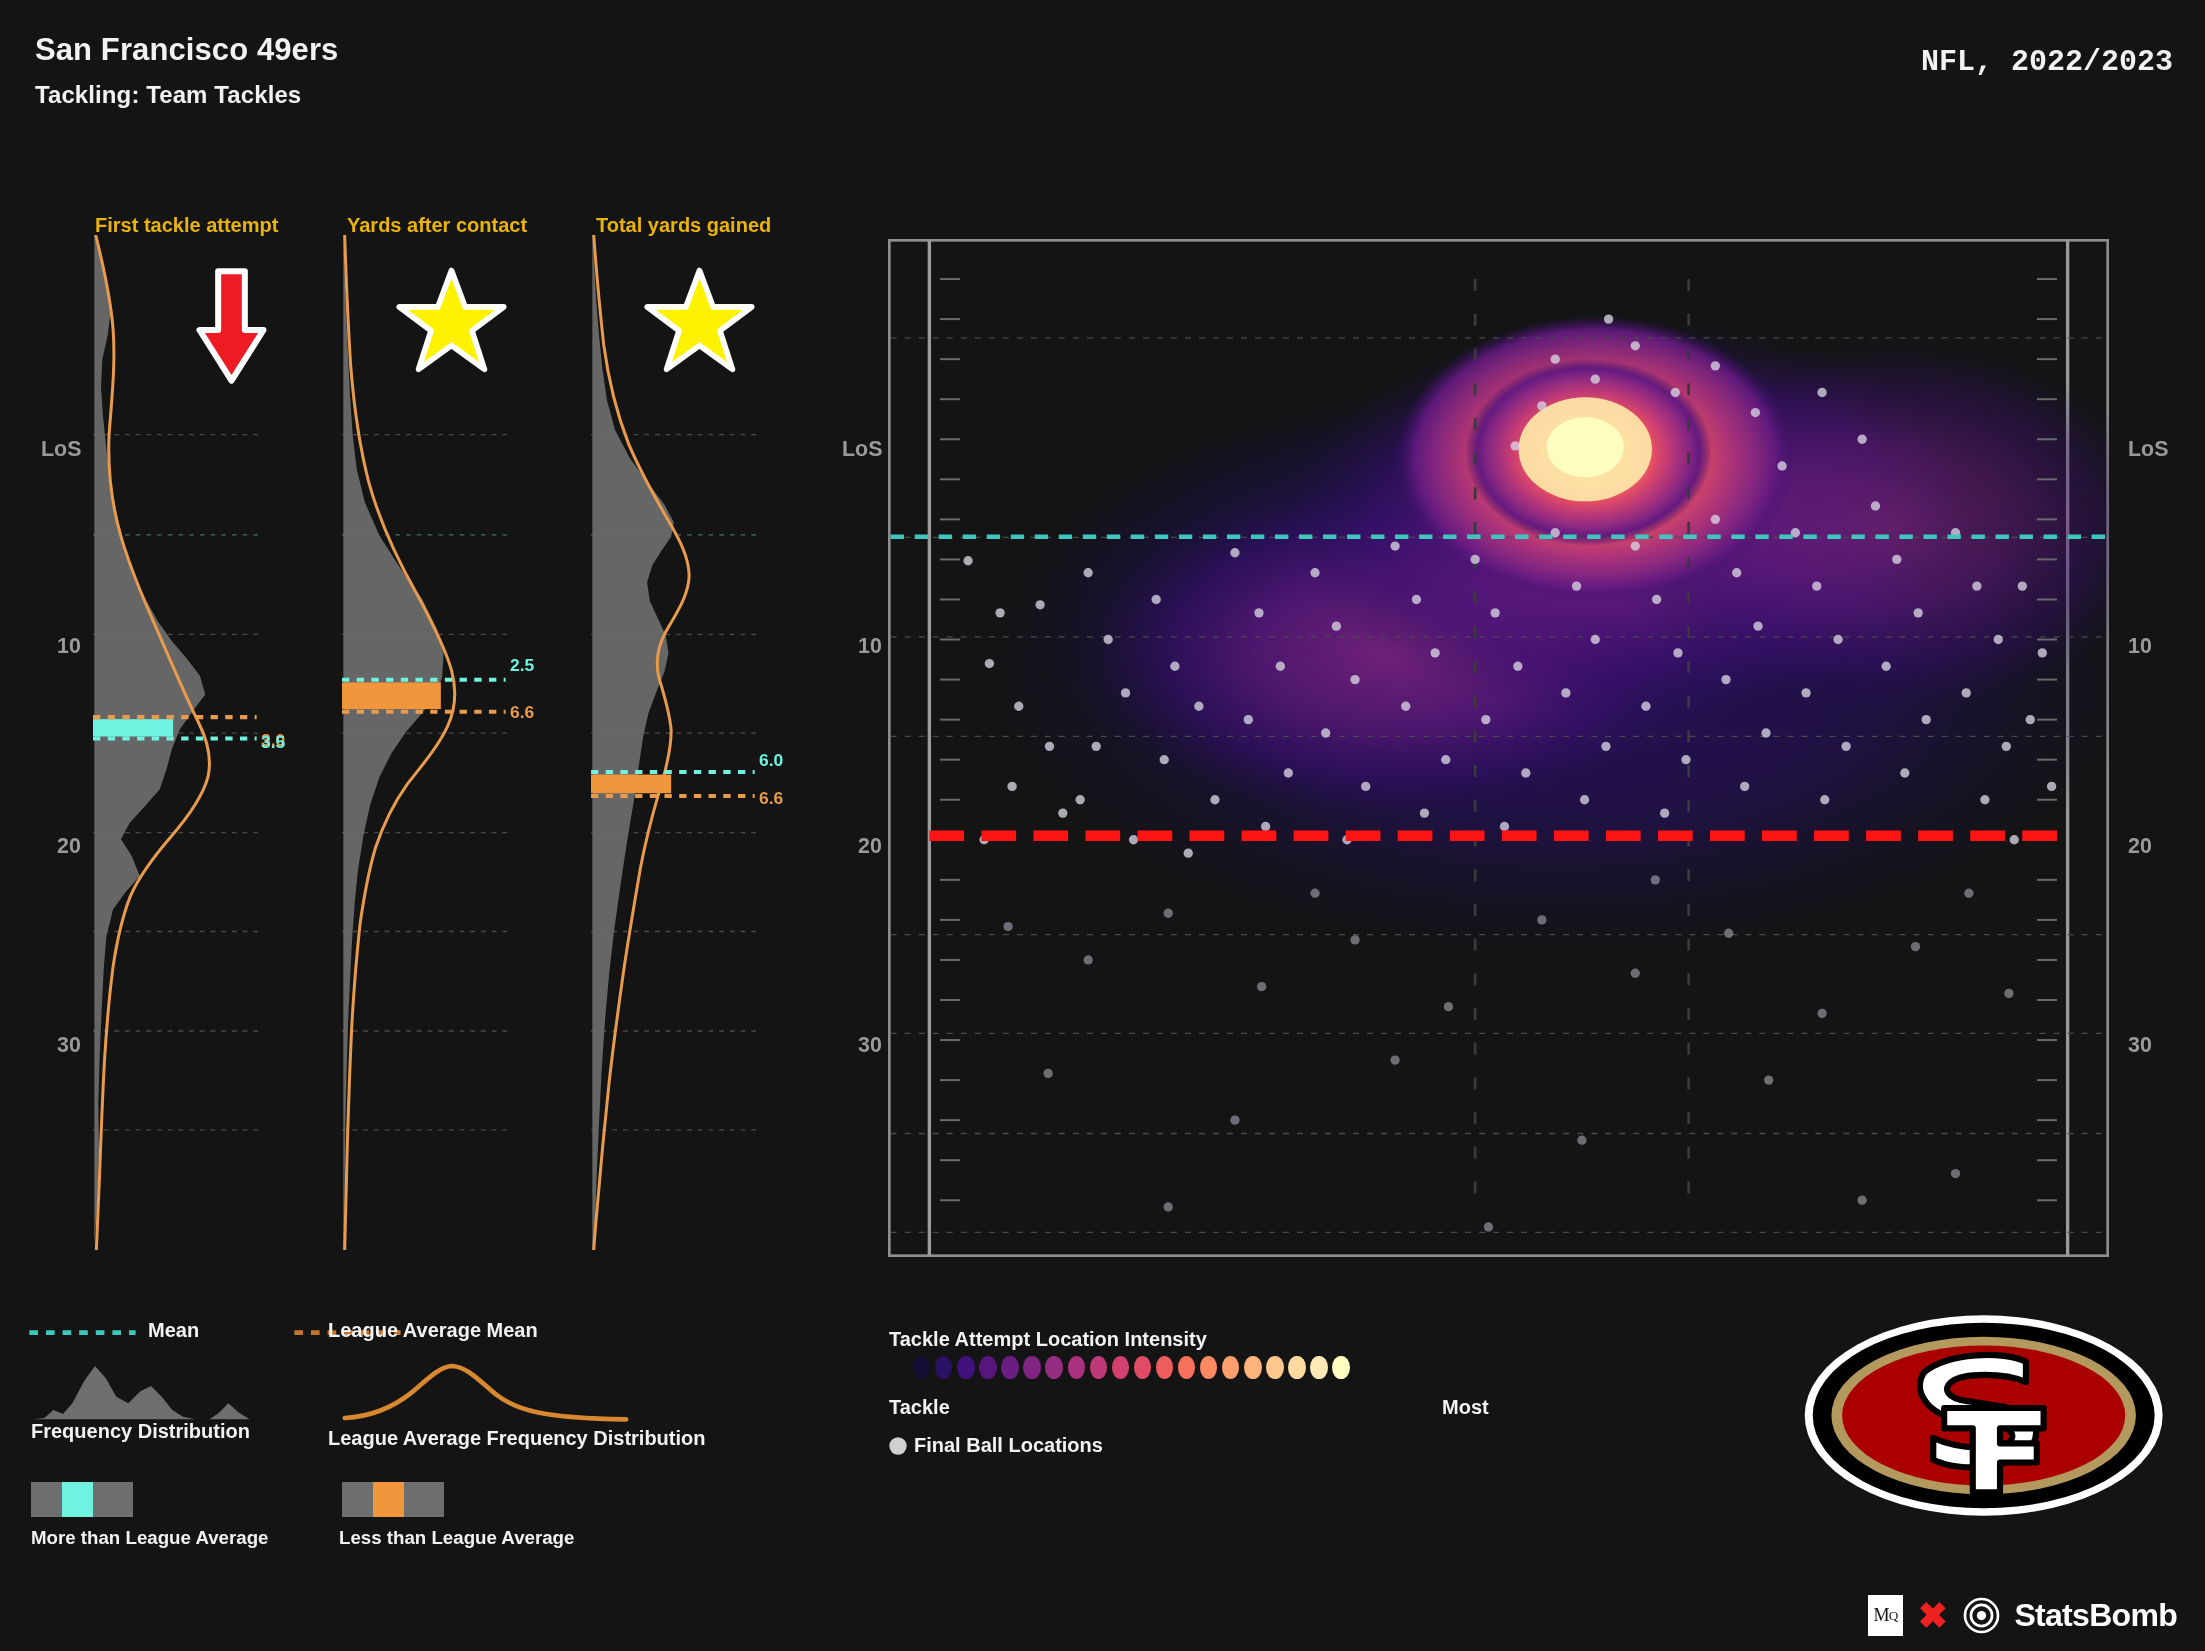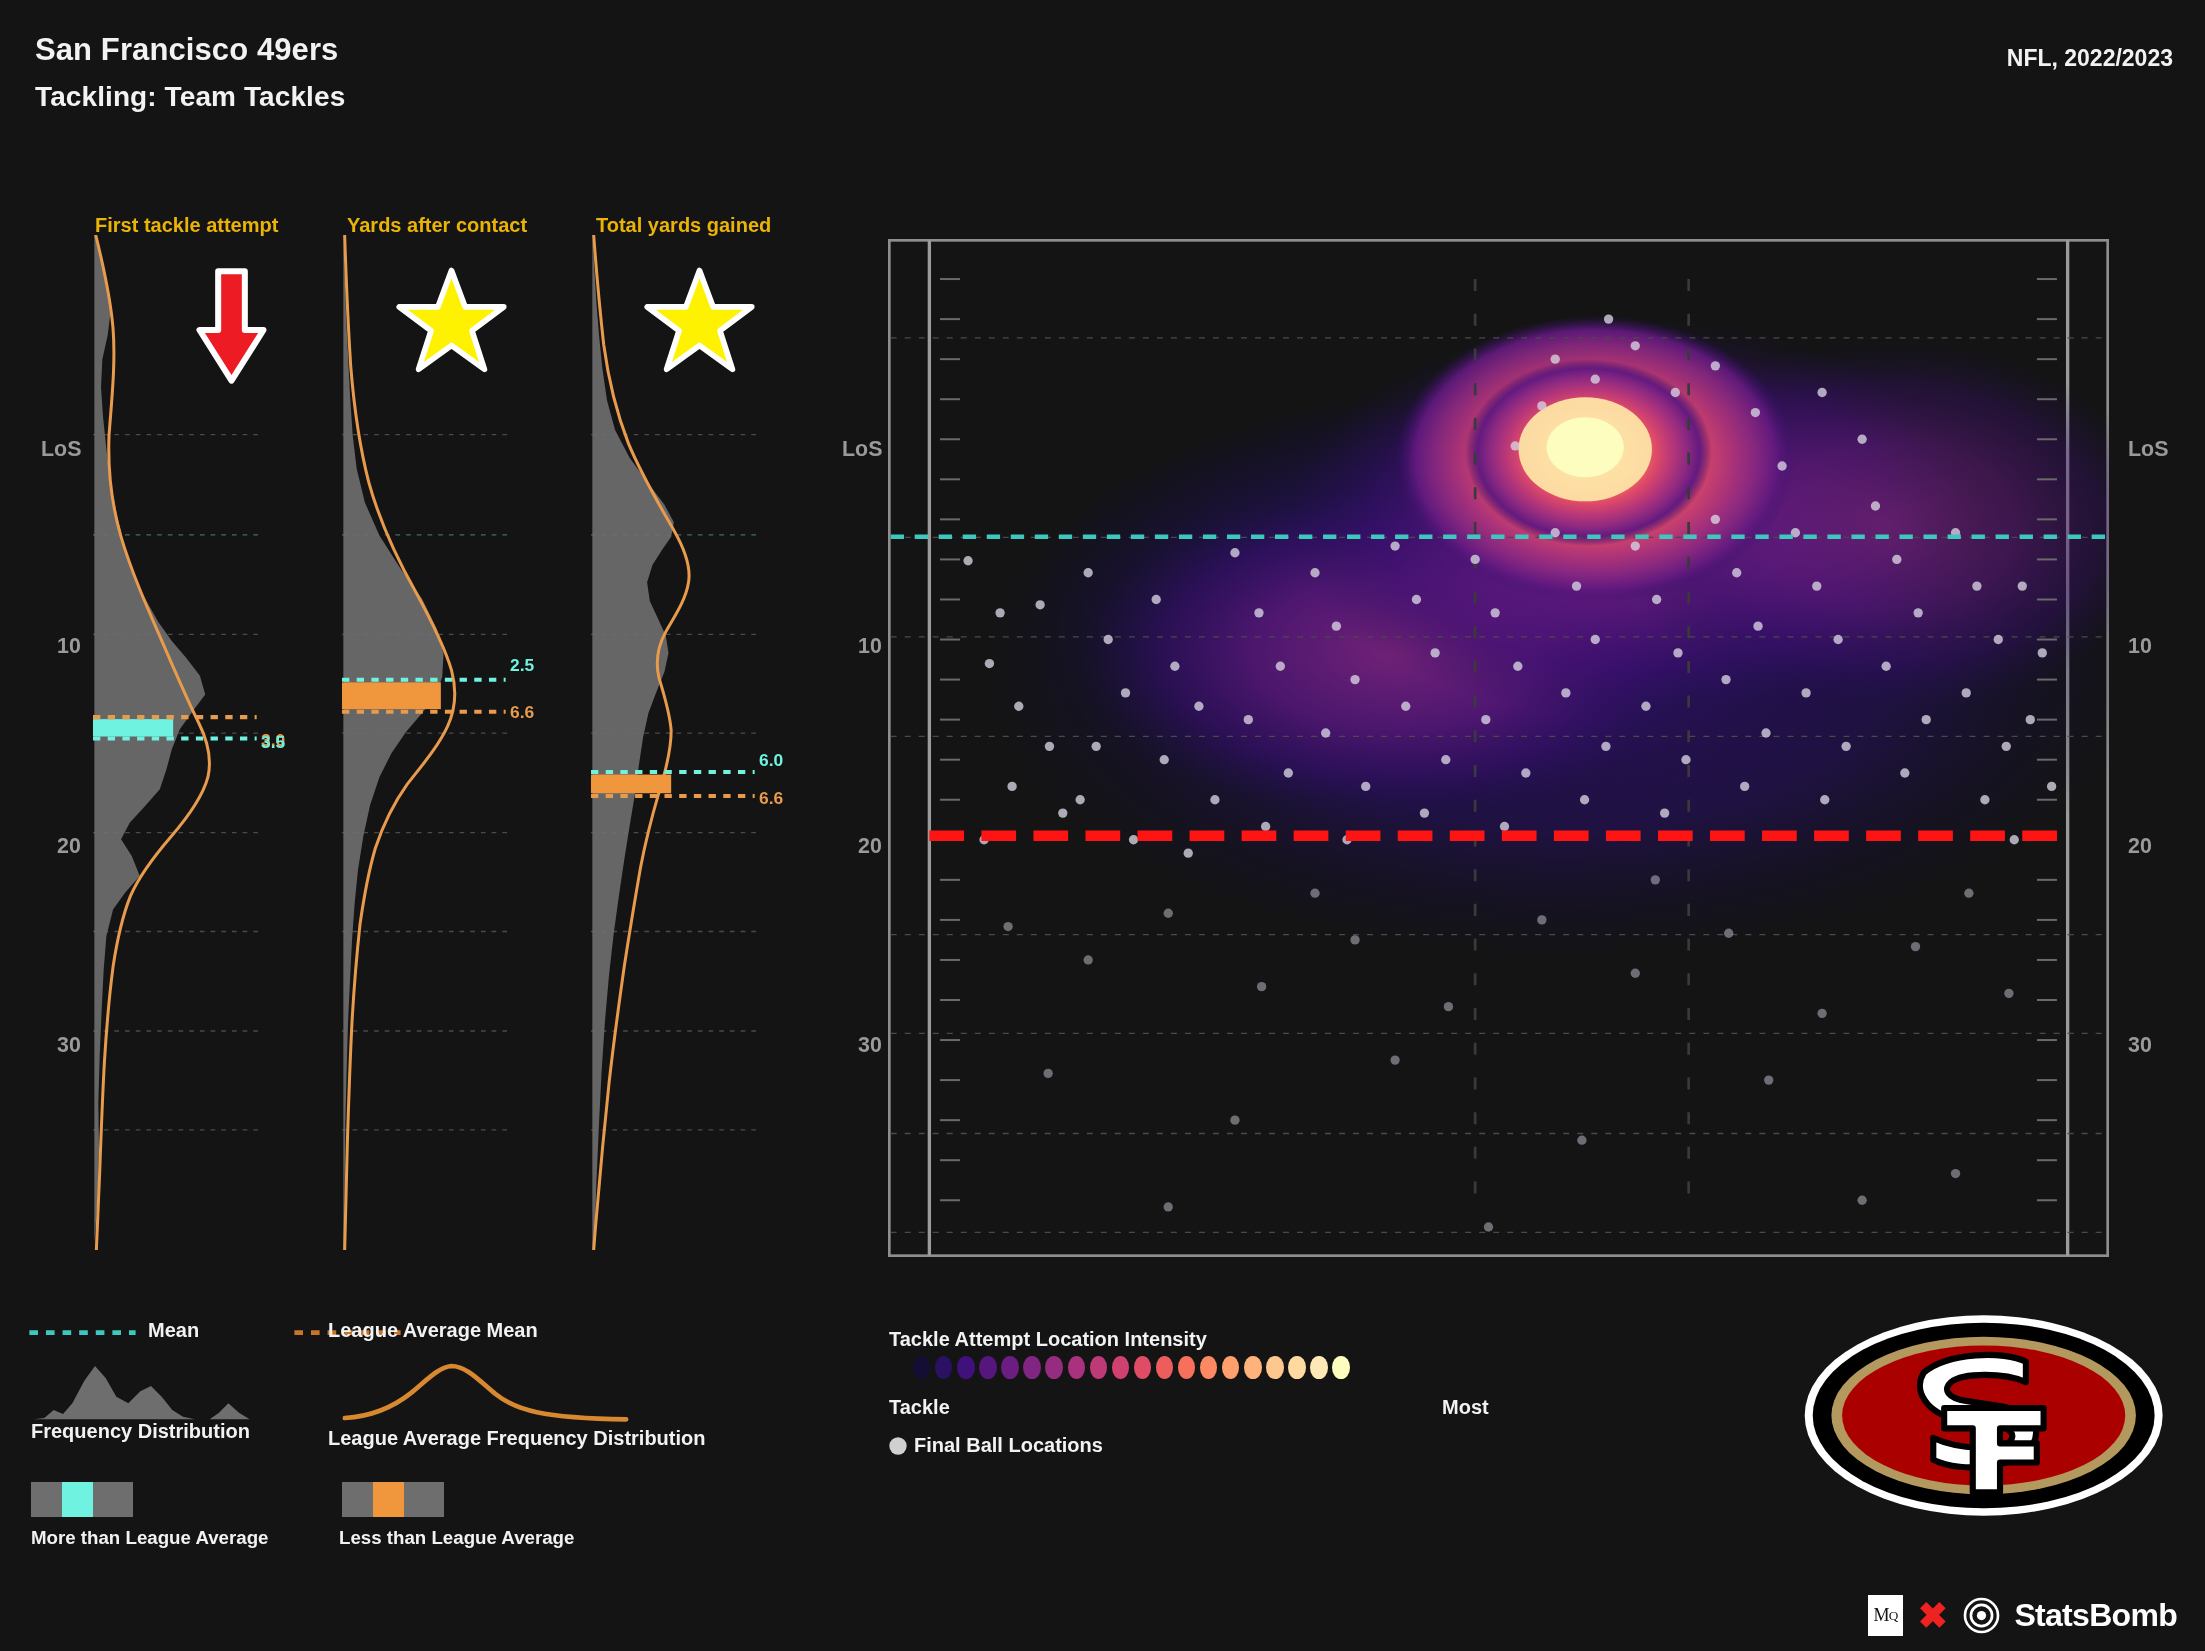--- a/index.html
+++ b/index.html
@@ -5,22 +5,22 @@
   html,body{margin:0;padding:0;background:#141414;}
   body{
     width:2205px;height:1652px;position:relative;overflow:hidden;
     font-family:"Liberation Sans",sans-serif;color:#f2f2f2;
     -webkit-font-smoothing:antialiased;
   }
   .abs{position:absolute;}
 
   
   #header-title{left:35px;top:32px;font-size:31px;font-weight:bold;letter-spacing:0.1px;}
-  #header-subtitle{left:35px;top:81px;font-size:28px;font-weight:bold;letter-spacing:0.1px;}
-  #header-competition{right:32px;top:45px;font-size:23px;font-weight:bold;}
+  #header-subtitle{left:35px;top:81px;font-size:24px;font-weight:bold;letter-spacing:0.1px;}
+  #header-competition{right:32px;top:45px;font-size:30px;font-weight:bold;font-family:Liberation Mono, monospace;}
 
   
   .ridge-title{font-size:20px;font-weight:bold;color:#eab308;white-space:nowrap;}
   .ridge-panel{position:absolute;top:235px;width:167px;height:1015px;}
   .ridge-svg{position:absolute;left:0;top:0;width:167px;height:1015px;}
 
   .axis-label{font-size:21.4px;font-weight:bold;color:#9a9a9a;white-space:nowrap;}
 
   .val-label{position:absolute;font-size:17.4px;font-weight:bold;white-space:nowrap;}
   .val-mean{color:#6FF3E0;}

